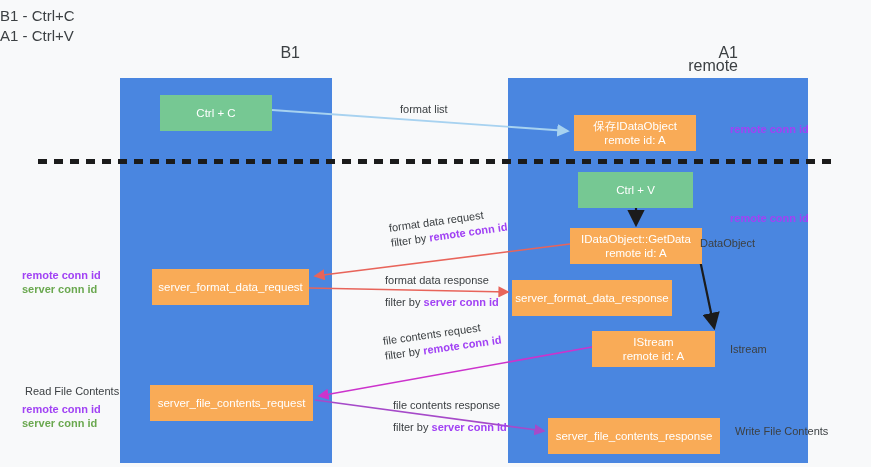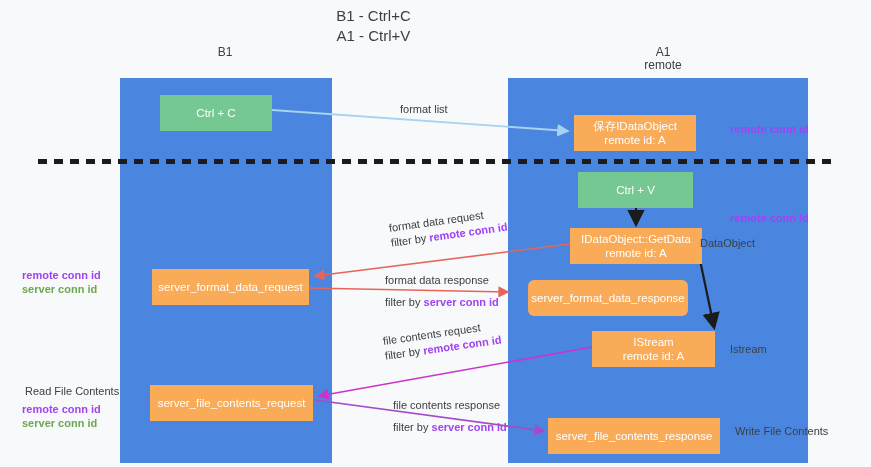--- a/index.html
+++ b/index.html
@@ -12,31 +12,31 @@
   }
   #stage{position:absolute;left:0;top:0;width:871px;height:467px;}
 
   
   .lane{position:absolute;background:#4a86e0;}
   #lane-b1{left:120px;top:78px;width:212px;height:385px;}
   #lane-a1{left:508px;top:78px;width:300px;height:385px;}
 
   
   .col-head{
-    position:absolute;text-align:center;color:#3c4043;
-    font-size:12px;line-height:13px;
+    position:absolute;text-align:right;color:#3c4043;
+    font-size:16px;line-height:13px;
   }
   #head-b1{left:150px;top:46px;width:150px;}
   #head-a1{left:588px;top:46px;width:150px;}
   .col-head .big{display:block;}
   .col-head .sub{display:block;}
 
   
   #title{
-    position:absolute;left:0;top:6px;width:747px;text-align:center;
+    position:absolute;left:0;top:6px;width:747px;
     color:#3c4043;font-size:15px;line-height:20px;
   }
   #title span{display:block;}
 
   
   #dashed{
     position:absolute;left:38px;top:159px;width:796px;height:5px;
     background:repeating-linear-gradient(to right,#1b1b1b 0 9px,transparent 9px 16px);
   }
 
@@ -49,21 +49,21 @@
   }
   .node .l2{font-size:11.5px;}
   .green{background:#76c893;}
   .orange{background:#f9ab57;}
 
   #n-ctrlc   {left:160px;top:95px; width:112px;height:28px;}
   #n-idobj   {left:574px;top:115px;width:122px;height:31px;}
   #n-ctrlv   {left:578px;top:172px;width:115px;height:26px;}
   #n-getdata {left:570px;top:228px;width:132px;height:32px;}
   #n-sfdreq  {left:152px;top:269px;width:157px;height:25px;}
-  #n-sfdres  {left:528px;top:280px;width:160px;height:19px;border-radius:6px;}
+  #n-sfdres  {left:512px;top:280px;width:160px;height:19px;}
   #n-istream {left:592px;top:331px;width:123px;height:31px;}
   #n-sfcreq  {left:150px;top:385px;width:163px;height:25px;}
   #n-sfcres  {left:548px;top:418px;width:172px;height:25px;}
 
   
   .ann{position:absolute;color:#3c4043;font-size:11px;line-height:14px;white-space:nowrap;}
   .ann .purple{color:#a142f4;font-weight:bold;}
   .ann .green-t{color:#6aa84f;font-weight:bold;}
 
   #a-formatlist{left:400px;top:102px;}

